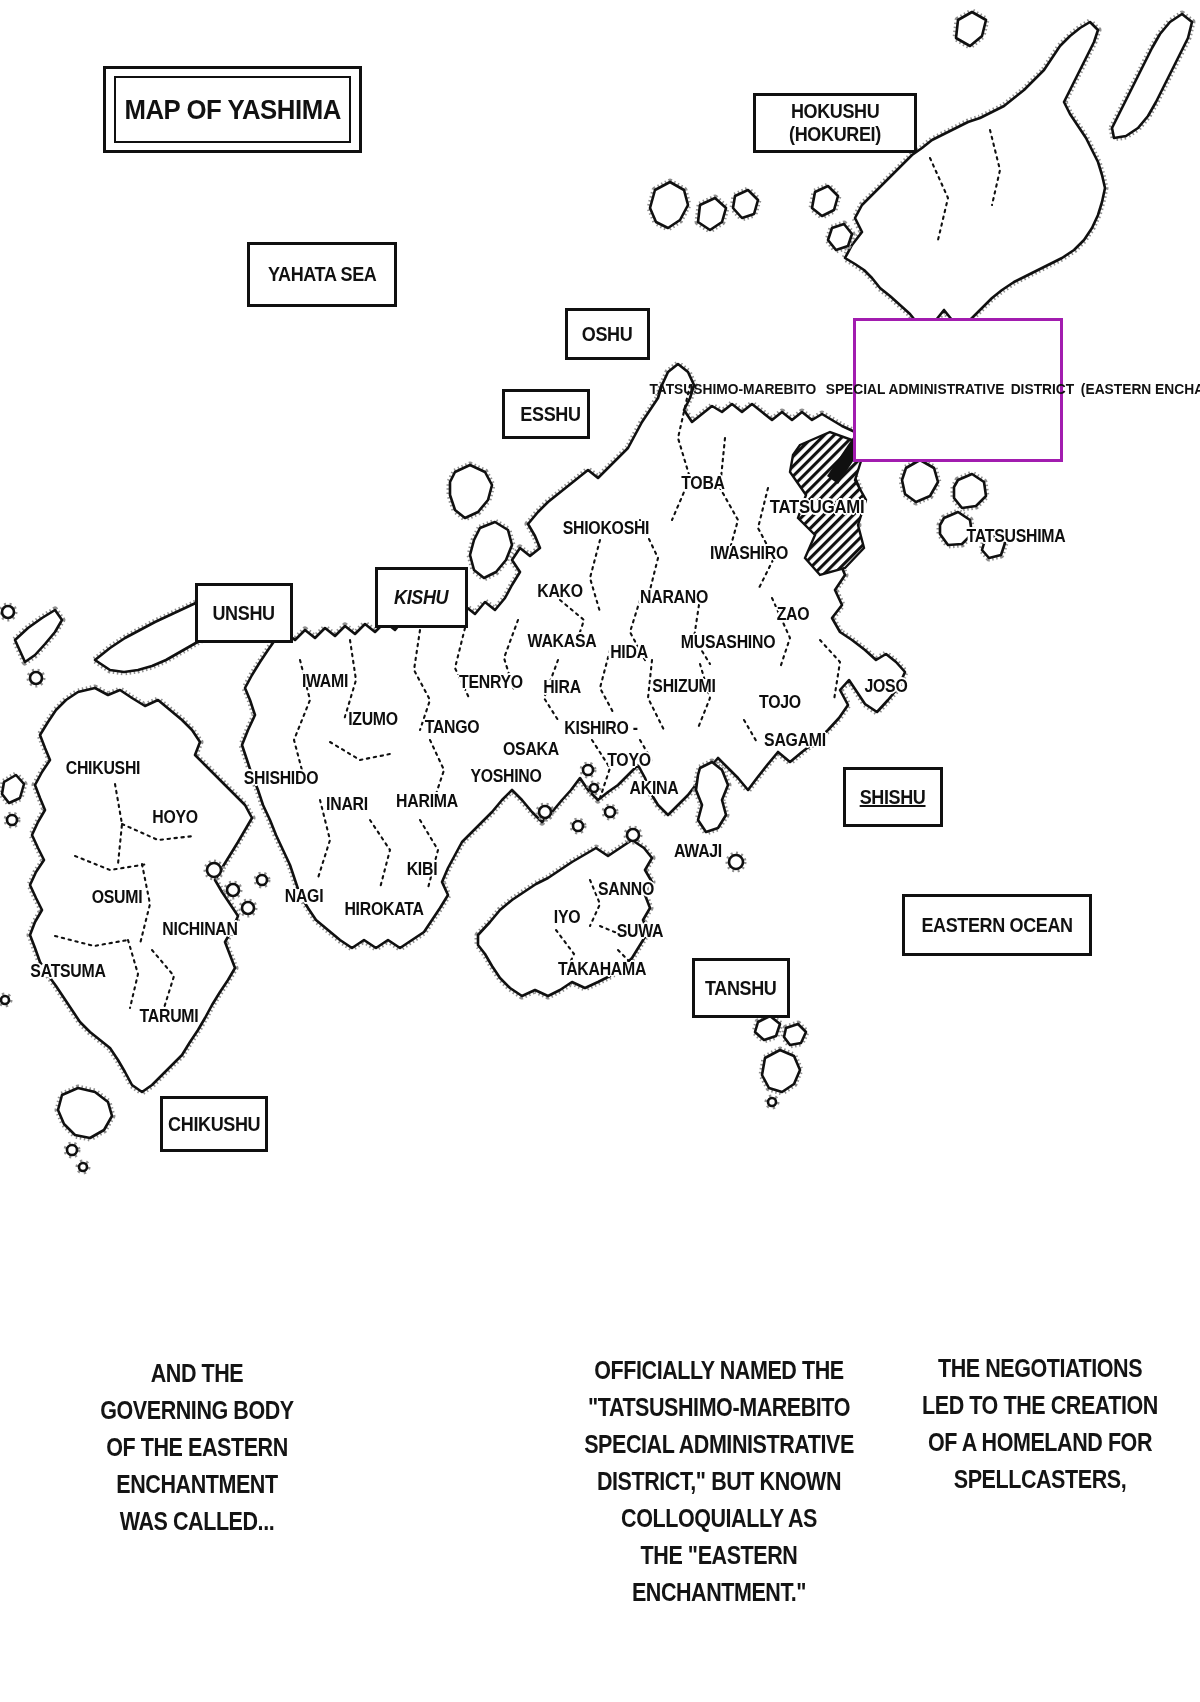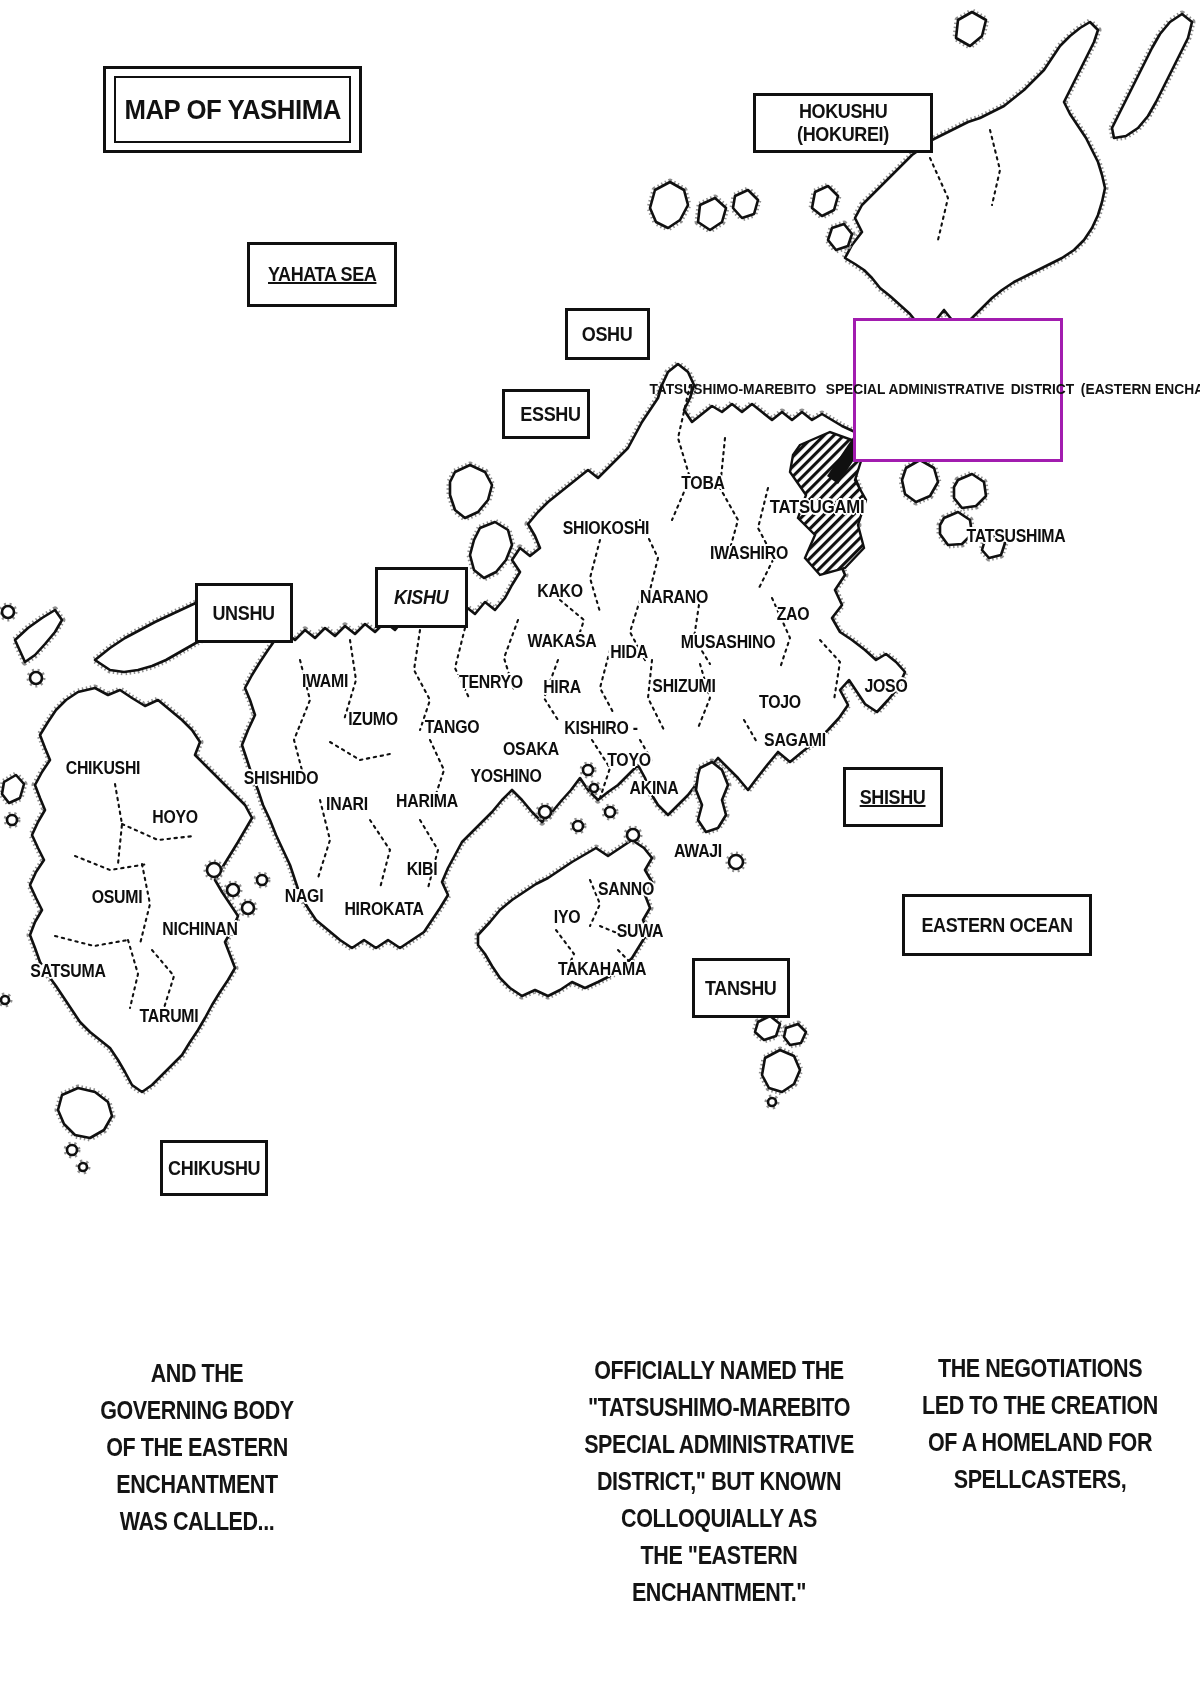--- a/index.html
+++ b/index.html
@@ -219,24 +219,24 @@
   </div>
 
   <div class="district-box" id="district-box">
       <div class="district-line">TATSUSHIMO-MAREBITO</div>
       <div class="district-line">SPECIAL ADMINISTRATIVE</div>
       <div class="district-line">DISTRICT</div>
       <div class="district-line">(EASTERN ENCHANTMENT)</div>
     </div>
 
   <div id="boxes-root">
-      <div class="sea-box" style="left: 247px; top: 242px; width: 150px; height: 65px; box-sizing: border-box; text-decoration: underline;">
+      <div class="sea-box" style="left: 247px; top: 242px; width: 150px; height: 65px; box-sizing: border-box;">
         <div class="sea-box-line">YAHATA SEA</div>
       </div>
-      <div class="sea-box" style="left: 753px; top: 93px; width: 180px; height: 60px; box-sizing: border-box;">
+      <div class="sea-box" style="left: 753px; top: 93px; width: 164px; height: 60px; box-sizing: border-box;">
         <div class="sea-box-line">HOKUSHU</div>
         <div class="sea-box-line">(HOKUREI)</div>
       </div>
       <div class="sea-box" style="left: 565px; top: 308px; width: 85px; height: 52px; box-sizing: border-box;">
         <div class="sea-box-line">OSHU</div>
       </div>
       <div class="sea-box" style="left: 502px; top: 389px; width: 88px; height: 50px; box-sizing: border-box; padding-left: 8px;">
         <div class="sea-box-line">ESSHU</div>
       </div>
       <div class="sea-box" style="left: 195px; top: 583px; width: 98px; height: 60px; box-sizing: border-box;">
@@ -247,21 +247,21 @@
       </div>
       <div class="sea-box" style="left: 843px; top: 767px; width: 100px; height: 60px; box-sizing: border-box; text-decoration: underline;">
         <div class="sea-box-line">SHISHU</div>
       </div>
       <div class="sea-box" style="left: 902px; top: 894px; width: 190px; height: 62px; box-sizing: border-box;">
         <div class="sea-box-line">EASTERN OCEAN</div>
       </div>
       <div class="sea-box" style="left: 692px; top: 958px; width: 98px; height: 60px; box-sizing: border-box; justify-content: center;">
         <div class="sea-box-line">TANSHU</div>
       </div>
-      <div class="sea-box" style="left: 160px; top: 1096px; width: 108px; height: 56px; box-sizing: border-box; margin-top: 44px;">
+      <div class="sea-box" style="left: 160px; top: 1096px; width: 108px; height: 56px; box-sizing: border-box;">
         <div class="sea-box-line">CHIKUSHU</div>
       </div>
     </div>
   <div id="labels-root">
       <div class="map-label" style="left: 703px; top: 483px; font-size: 18px;">TOBA</div>
       <div class="map-label" style="left: 817px; top: 507px; font-size: 19px;">TATSUGAMI</div>
       <div class="map-label" style="left: 606px; top: 528px; font-size: 18px;">SHIOKOSHI</div>
       <div class="map-label" style="left: 749px; top: 553px; font-size: 18px;">IWASHIRO</div>
       <div class="map-label" style="left: 1016px; top: 536px; font-size: 18px;">TATSUSHIMA</div>
       <div class="map-label" style="left: 560px; top: 591px; font-size: 18px;">KAKO</div>

